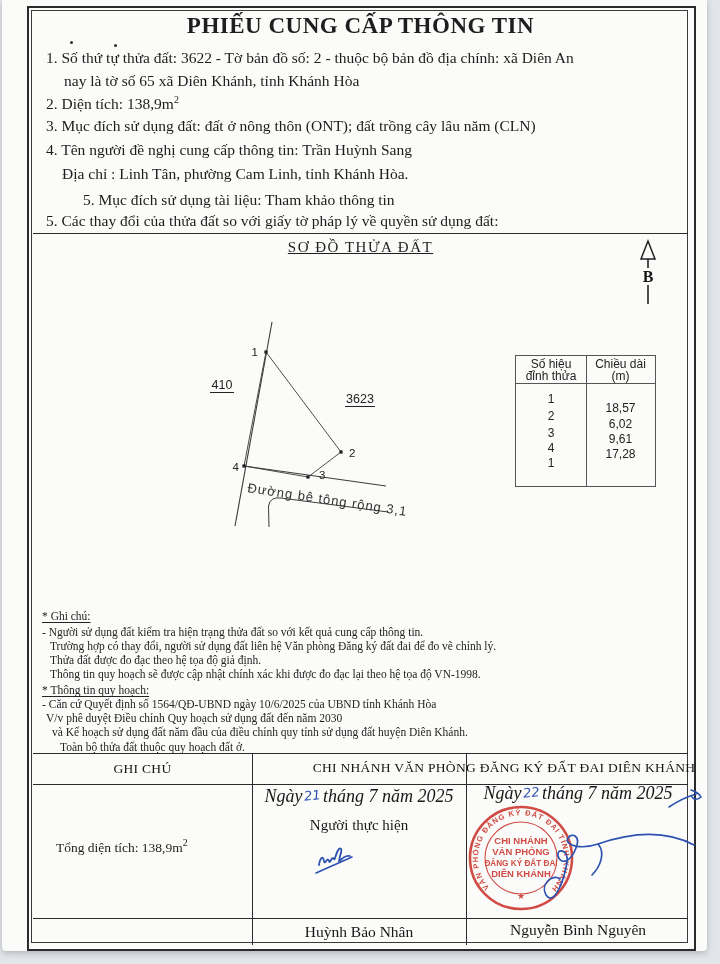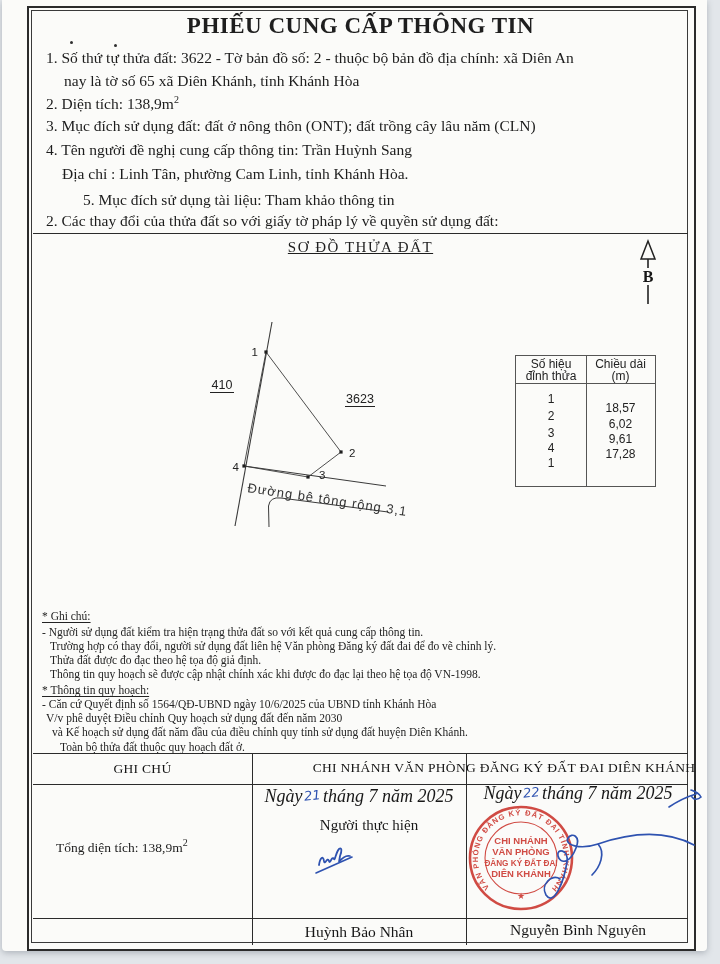--- a/index.html
+++ b/index.html
@@ -49,21 +49,21 @@
   <div class="dot" style="left:68px;top:41px;"></div>
   <div class="dot" style="left:112px;top:44px;"></div>
 
   <div class="abs item" style="left:44px;top:49px;">1. Số thứ tự thửa đất: 3622 - Tờ bản đồ số: 2 - thuộc bộ bản đồ địa chính: xã Diên An</div>
   <div class="abs item" style="left:62px;top:72px;">nay là tờ số 65 xã Diên Khánh, tỉnh Khánh Hòa</div>
   <div class="abs item" style="left:44px;top:94px;"><span>2. Diện tích: 138,9m</span><span class="sup">2</span></div>
   <div class="abs item" style="left:44px;top:117px;">3. Mục đích sử dụng đất: đất ở nông thôn (ONT); đất trồng cây lâu năm (CLN)</div>
   <div class="abs item" style="left:44px;top:141px;">4. Tên người đề nghị cung cấp thông tin: Trần Huỳnh Sang</div>
   <div class="abs item" style="left:60px;top:165px;">Địa chỉ : Linh Tân, phường Cam Linh, tỉnh Khánh Hòa.</div>
   <div class="abs item" style="left:47px;top:191px;margin-left:34px;">5. Mục đích sử dụng tài liệu: Tham khảo thông tin</div>
-  <div class="abs item" style="left:44px;top:212px;">2. Các thay đổi của thửa đất so với giấy tờ pháp lý về quyền sử dụng đất:</div>
+  <div class="abs item" style="left:44px;top:212px;">5. Các thay đổi của thửa đất so với giấy tờ pháp lý về quyền sử dụng đất:</div>
 
   <div class="hline" style="left:31px;top:233px;width:655px;"></div>
 
   <div class="abs sketch-heading">SƠ ĐỒ THỬA ĐẤT</div>
 
   <svg class="abs" style="left:627px;top:238px;" width="40" height="70" viewBox="0 0 40 70">
     <polygon points="19,3 12,21 26,21" fill="#fbfbf9" stroke="#222" stroke-width="1.5"></polygon>
     <line x1="19" y1="21" x2="19" y2="30" stroke="#222" stroke-width="1.6"></line>
     <line x1="19" y1="47" x2="19" y2="66" stroke="#222" stroke-width="1.6"></line>
     <text x="19" y="44" text-anchor="middle" font-size="16" font-weight="bold" font-family="Liberation Serif, DejaVu Serif, serif" fill="#161616">B</text>
@@ -132,21 +132,21 @@
   <div class="vline" style="left:464px;top:753px;height:192px;"></div>
 
   <div class="abs fheader" style="left:31px;top:761px;width:219px;">GHI CHÚ</div>
   <div class="abs fheader" style="left:250px;top:760px;width:504px;">CHI NHÁNH VĂN PHÒNG ĐĂNG KÝ ĐẤT ĐAI DIÊN KHÁNH</div>
 
   <div class="abs total-area" style="left:54px;top:837px;"><span>Tổng diện tích: 138,9m</span><span class="sup">2</span></div>
 
   <div class="abs date-line" style="left:250px;top:786px;width:214px;">
     <span>Ngày</span><span class="hand">21</span><span>tháng 7 năm 2025</span>
   </div>
-  <div class="abs role" style="left:250px;top:817px;width:214px;padding-left:10px;">Người thực hiện</div>
+  <div class="abs role" style="left:250px;top:817px;width:214px;">Người thực hiện</div>
   <svg class="abs" style="left:310px;top:842px;" width="56" height="38" viewBox="0 0 56 38">
     <path d="M 7,23 C 8,16 11,13 12,19 C 13,24 15,14 17,19 C 18,23 20,13 22,17 C 23,19 24,10 27,7 C 30,5 30,9 28,14 L 27,20 C 30,16 34,13 38,14" fill="none" stroke="#2e52b0" stroke-width="1.8" stroke-linecap="round"></path>
     <path d="M 4,31 L 40,15" fill="none" stroke="#2e52b0" stroke-width="1.6" stroke-linecap="round"></path>
   </svg>
   <div class="abs name" style="left:250px;top:923px;width:214px;">Huỳnh Bảo Nhân</div>
 
   <div class="abs date-line" style="left:464px;top:783px;width:224px;">
     <span>Ngày</span><span class="hand">22</span><span>tháng 7 năm 2025</span>
   </div>
   <svg class="abs" style="left:664px;top:786px;" width="42" height="26" viewBox="0 0 42 26">

